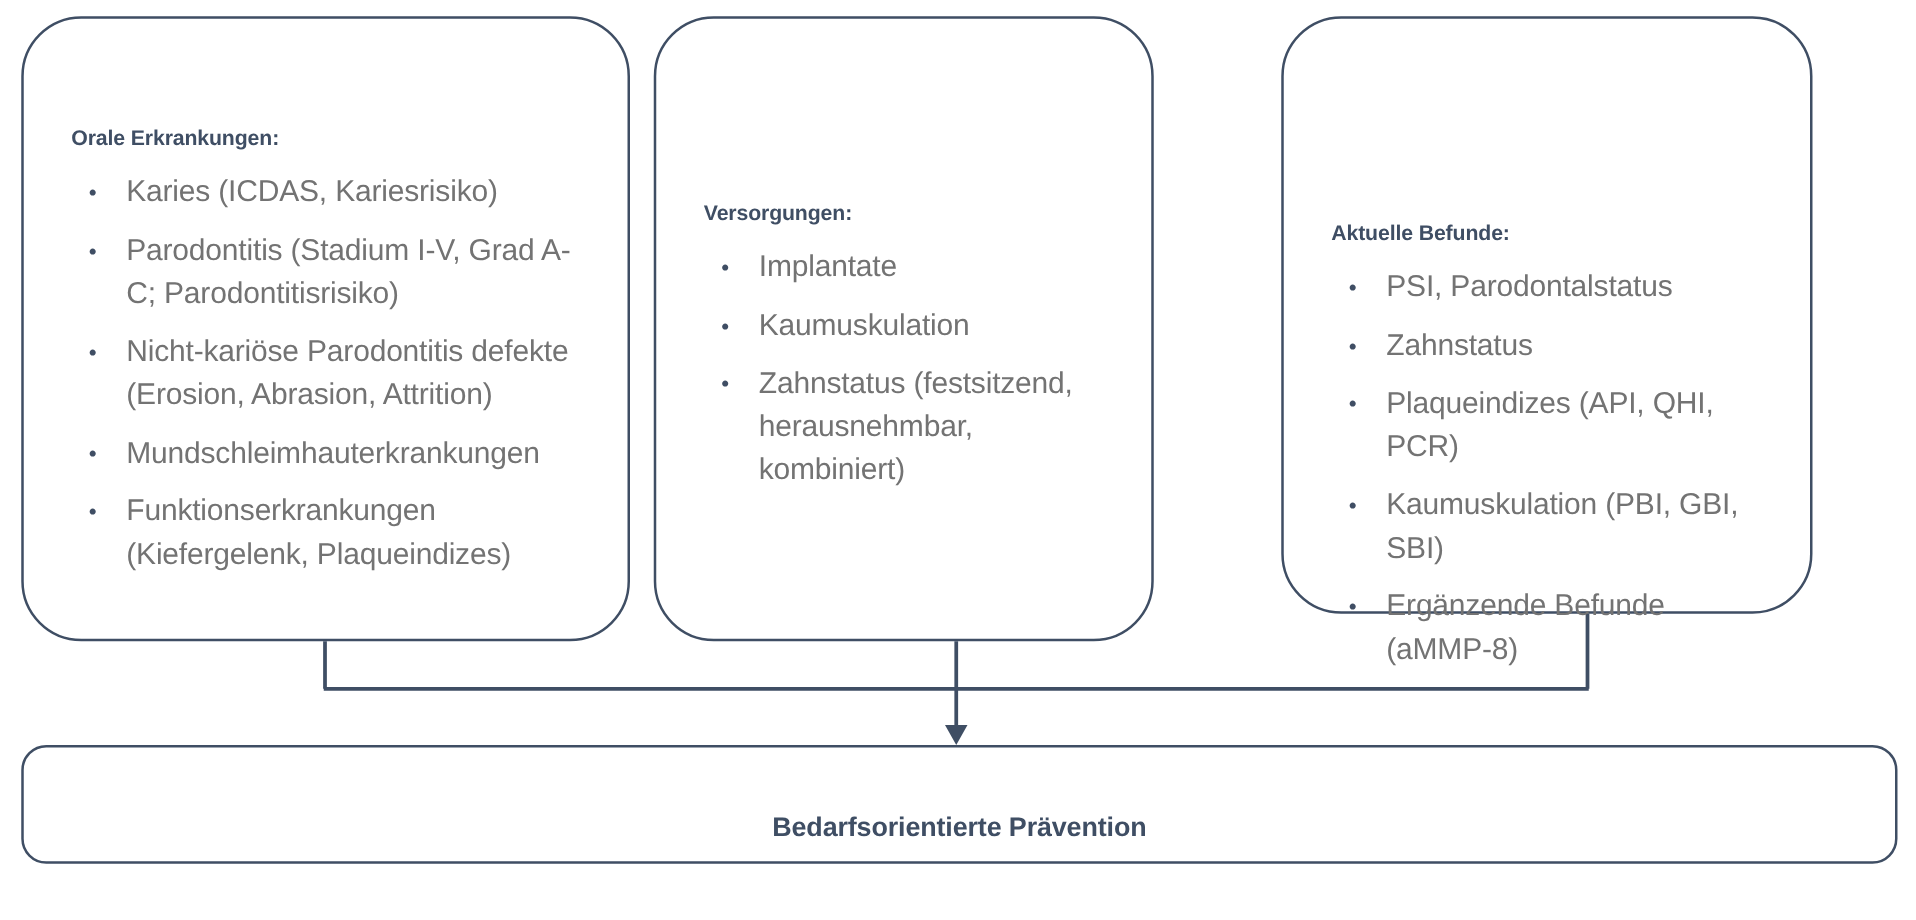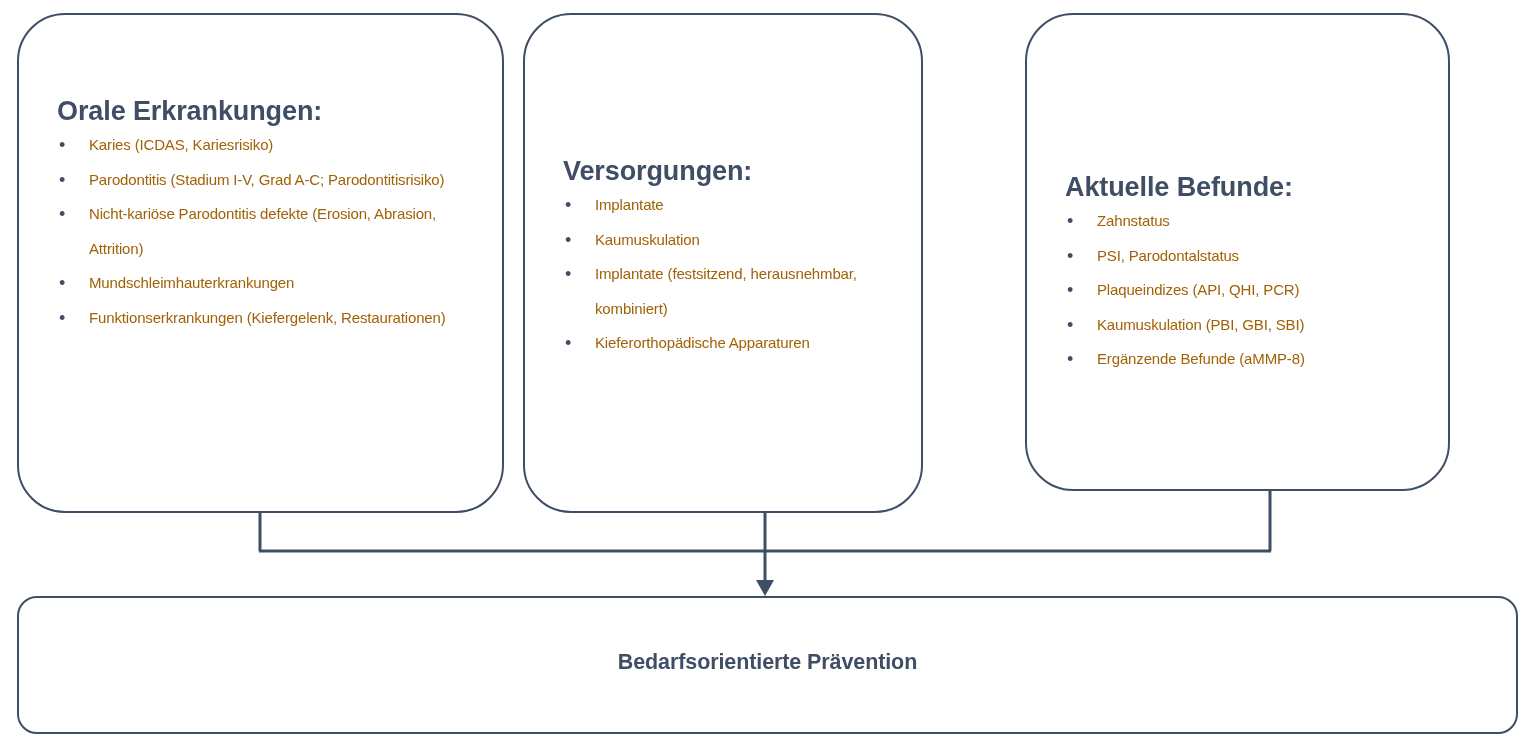--- a/index.html
+++ b/index.html
@@ -40,56 +40,56 @@
   .box-top {
     border-radius: 48px;
   }
   .box-bottom {
     border-radius: 20px;
   }
 
   .box-1 { left: 17px;   top: 13px;  width: 487px; height: 500px; }
   .box-2 { left: 523px;  top: 13px;  width: 400px; height: 500px; }
   .box-3 { left: 1025px; top: 13px;  width: 425px; height: 478px; }
-  .box-4 { left: 17px;   top: 596px; width: 1501px; height: 138px; padding-left: 40px; }
+  .box-4 { left: 17px;   top: 596px; width: 1501px; height: 95px; padding-left: 40px; }
 
   
   .content {
     position: absolute;
     left: 0;
     right: 0;
     box-sizing: border-box;
     padding: 0 24px 0 38px;
   }
   .content-1 { top: 82px; }
   .content-2 { top: 142px; }
   .content-3 { top: 158px; }
 
   .heading {
     font-weight: bold;
-    font-size: 27px;
+    font-size: 17px;
     line-height: 28px;
     letter-spacing: -0.1px;
     color: #3f4e64;
     margin: 0 0 3px 0;
   }
 
   ul.bullets {
     list-style: none;
     margin: 0;
     padding: 0;
   }
   ul.bullets > li {
     position: relative;
     padding-left: 32px;
-    font-size: 15px;
+    font-size: 24px;
     line-height: 34.5px;
     letter-spacing: -0.15px;
-    color: #a16207;
-    margin: 0;
+    color: #737373;
+    margin: 12px;
   }
   ul.bullets > li::before {
     content: "\2022";
     position: absolute;
     left: 2px;
     top: 0;
     font-size: 18px;
     line-height: 34.5px;
     color: #3f4e64;
   }
@@ -129,43 +129,42 @@
   </svg>
 
   <div class="box box-top box-1">
     <div class="content content-1">
       <div class="heading">Orale Erkrankungen:</div>
       <ul class="bullets">
         <li>Karies (ICDAS, Kariesrisiko)</li>
         <li>Parodontitis (Stadium I-V, Grad A-C; Parodontitisrisiko)</li>
         <li>Nicht-kariöse Parodontitis defekte (Erosion, Abrasion, Attrition)</li>
         <li>Mundschleimhauterkrankungen</li>
-        <li>Funktionserkrankungen (Kiefergelenk, Restaurationen)</li>
+        <li>Funktionserkrankungen (Kiefergelenk, Plaqueindizes)</li>
       </ul>
     </div>
   </div>
 
   <div class="box box-top box-2">
     <div class="content content-2">
       <div class="heading">Versorgungen:</div>
       <ul class="bullets">
         <li>Implantate</li>
         <li>Kaumuskulation</li>
-        <li>Implantate (festsitzend, herausnehmbar, kombiniert)</li>
-        <li>Kieferorthopädische Apparaturen</li>
+        <li>Zahnstatus (festsitzend, herausnehmbar, kombiniert)</li>
       </ul>
     </div>
   </div>
 
   <div class="box box-top box-3">
     <div class="content content-3">
       <div class="heading">Aktuelle Befunde:</div>
       <ul class="bullets">
+        <li>PSI, Parodontalstatus</li>
         <li>Zahnstatus</li>
-        <li>PSI, Parodontalstatus</li>
         <li>Plaqueindizes (API, QHI, PCR)</li>
         <li>Kaumuskulation (PBI, GBI, SBI)</li>
         <li>Ergänzende Befunde (aMMP-8)</li>
       </ul>
     </div>
   </div>
 
   <div class="box box-bottom box-4">
     <div class="banner-text">Bedarfsorientierte Prävention</div>
   </div>

